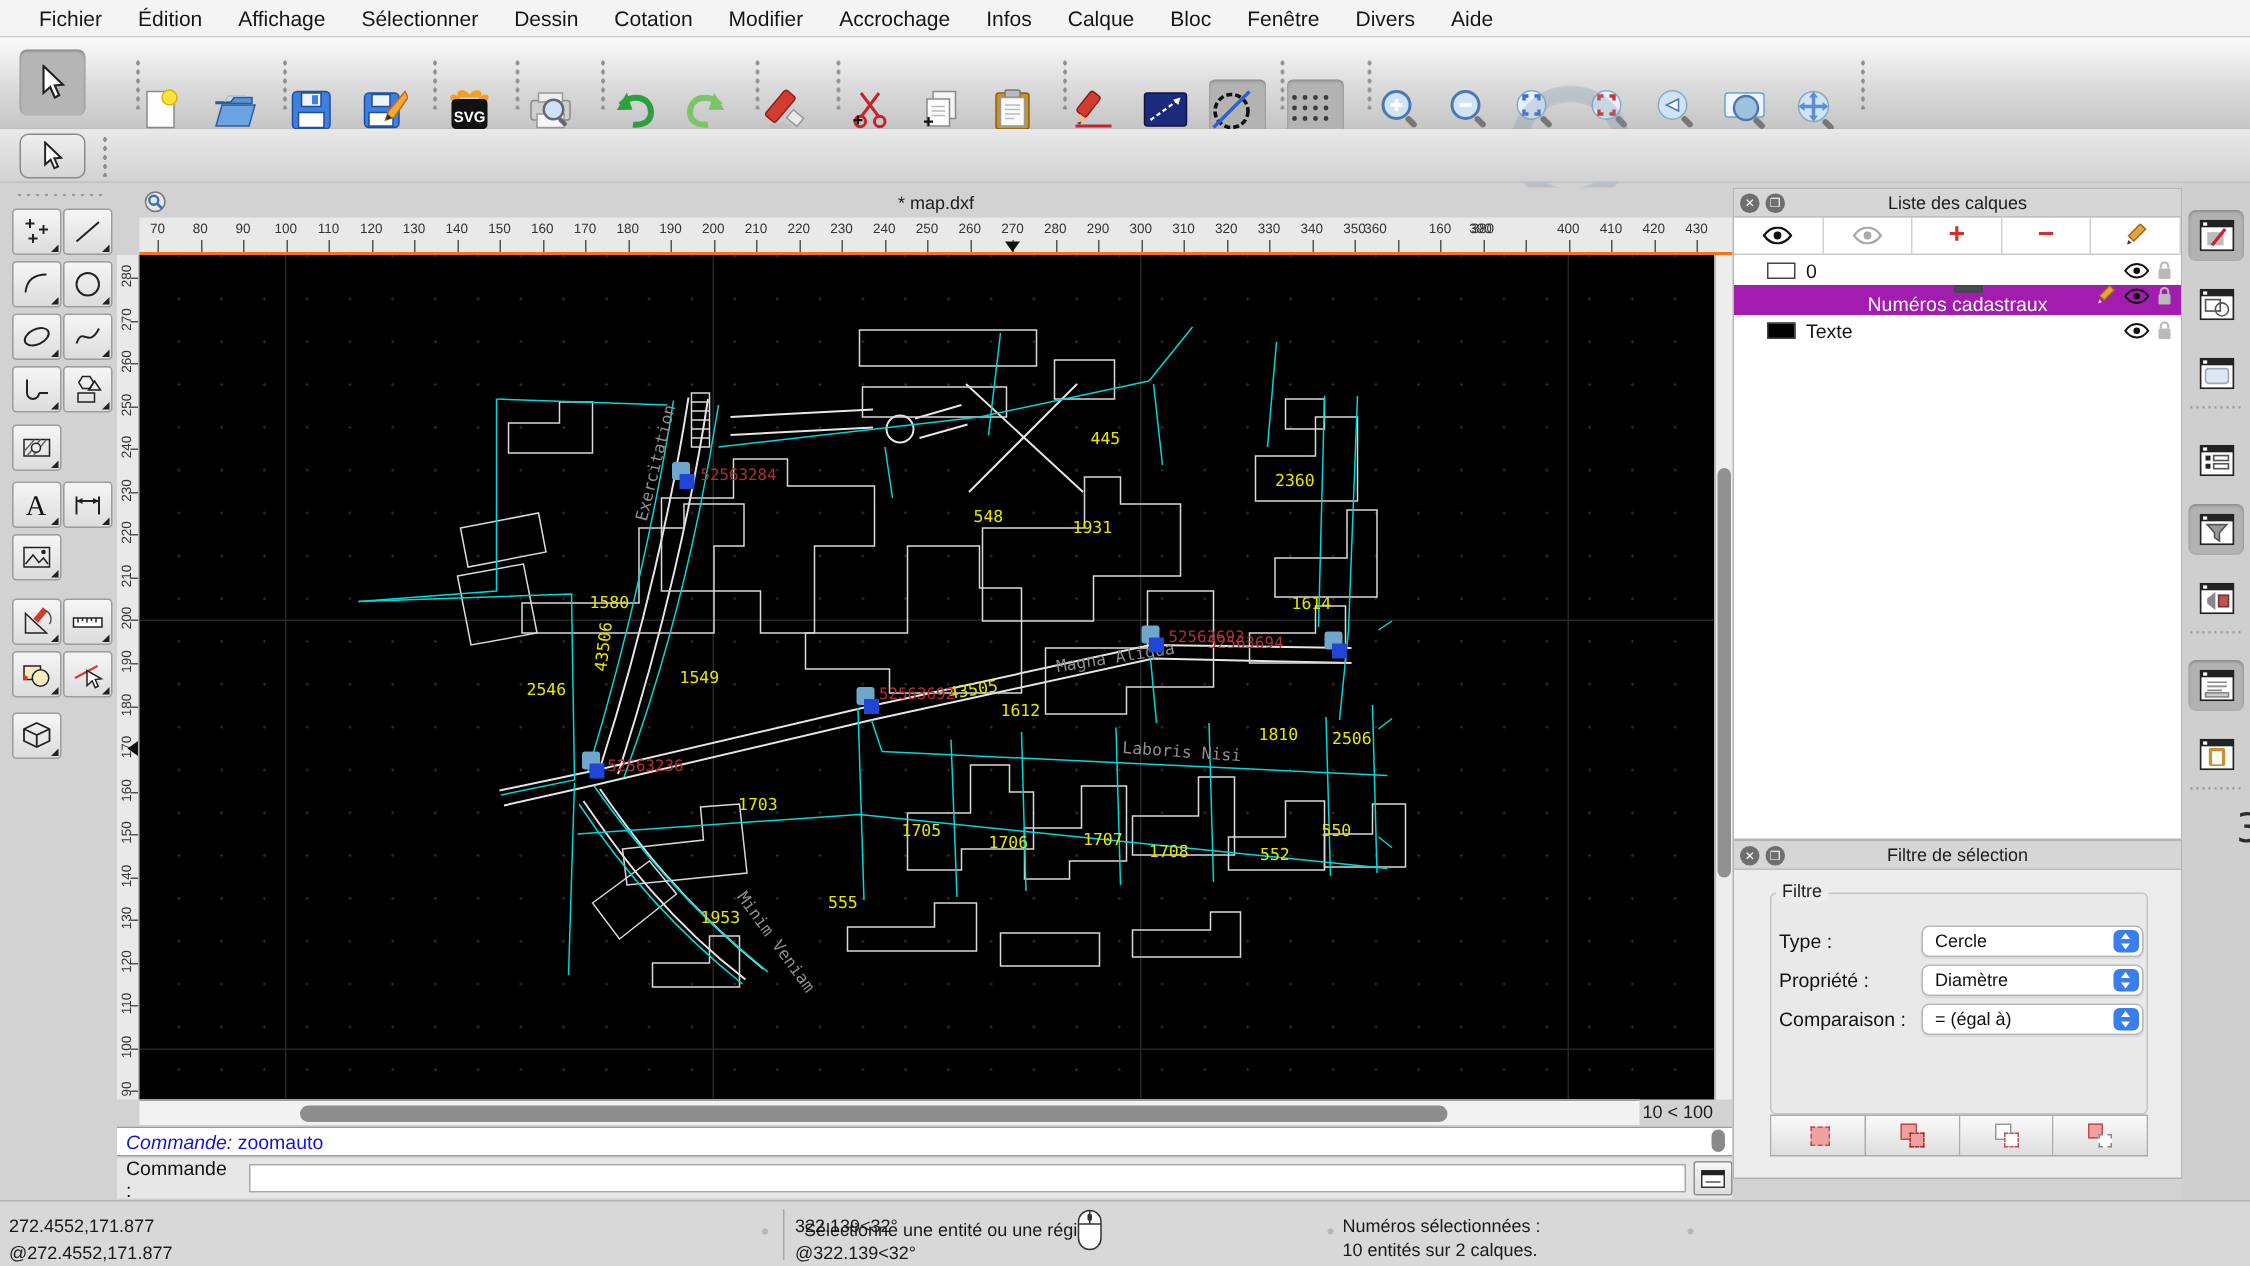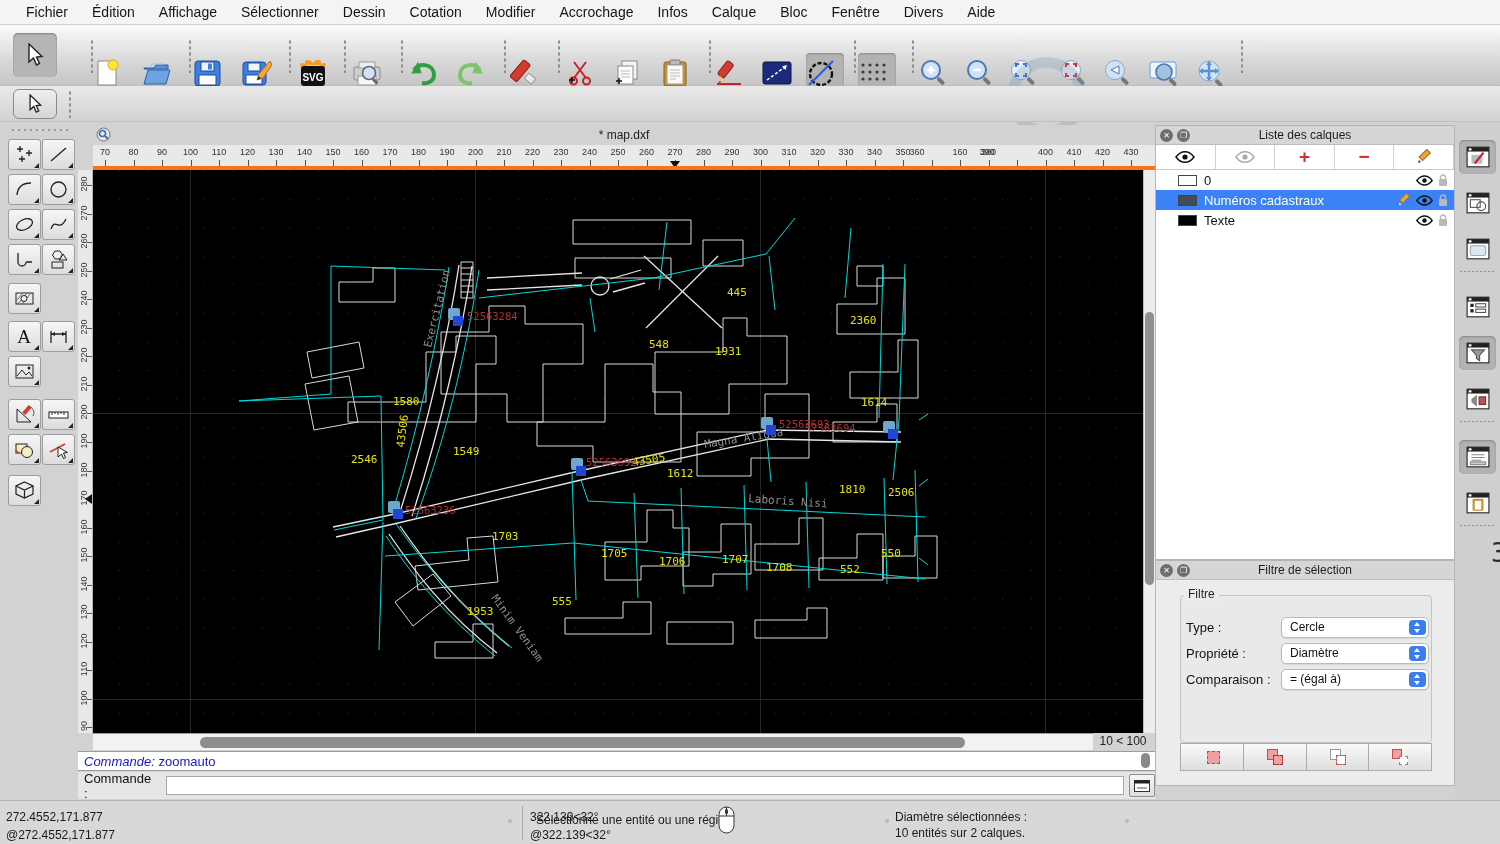--- a/index.html
+++ b/index.html
@@ -22,21 +22,21 @@
 
   
   #palette { left:6px; top:125px; width:70px; height:640px; }
   .pcell { position:absolute; width:33px; height:31px; background:linear-gradient(#f6f6f6,#dcdcdc); border:1px solid #9d9d9d; border-radius:3px; display:flex; align-items:center; justify-content:center; }
   .pcell .corner { position:absolute; right:1px; bottom:1px; width:0; height:0; border-left:5px solid transparent; border-bottom:5px solid #222; }
   .handle-dots-h { position:absolute; height:4px; background-image:radial-gradient(#9a9a9a 1px, transparent 1.3px); background-size:6px 4px; background-repeat:repeat-x; }
 
   
   #doc-title { left:93px; top:125px; width:1062px; height:20px; background:#d2d2d2; text-align:center; font-size:12px; color:#1c1c1c; line-height:20px; }
   #doc-icon { left:96px; top:127px; width:15px; height:15px; }
-  #hruler { left:93px; top:145px; width:1070px; height:25px; background:#e9e9e9; border-bottom:4px solid #f97316; overflow:hidden; }
+  #hruler { left:93px; top:145px; width:1070px; height:25px; background:#e9e9e9; border-bottom:2px solid #f97316; overflow:hidden; }
   .htick { position:absolute; top:2px; font-size:9px; color:#333; transform:translateX(-50%); }
   .hline { position:absolute; top:15px; width:1px; height:8px; background:#555; }
   #hmarker { position:absolute; width:0; height:0; border-left:5px solid transparent; border-right:5px solid transparent; border-top:7px solid #111; }
   #vruler { left:78px; top:170px; width:15px; height:563px; background:#e9e9e9; border-right:1px solid #b5b5b5; overflow:hidden; }
   .vtick-label { position:absolute; left:0px; font-size:9px; color:#333; transform:rotate(-90deg); transform-origin:center; width:24px; text-align:center; }
   .vline { position:absolute; left:9px; width:6px; height:1px; background:#555; }
   #vmarker { position:absolute; right:0; width:0; height:0; border-top:5px solid transparent; border-bottom:5px solid transparent; border-right:7px solid #111; }
 
   #canvas { left:93px; top:170px; width:1050px; height:563px; background:#000;
     background-image:radial-gradient(#2b2b2b .8px, transparent 1px);
@@ -45,40 +45,40 @@
   .majh { position:absolute; left:0; width:1050px; height:1px; background:#262626; }
   #mapsvg { position:absolute; left:0; top:0; }
   text.lbl-parcel { font-family:"DejaVu Sans Mono", monospace; font-size:11px; }
   text.lbl-id { font-family:"DejaVu Sans Mono", monospace; font-size:10.5px; }
   text.lbl-street { font-family:"DejaVu Sans Mono", monospace; font-size:11px; }
 
   #vscroll { left:1143px; top:170px; width:12px; height:563px; background:#ededed; border-left:1px solid #bbb; }
   #vscroll .thumb { position:absolute; left:1px; width:9px; border-radius:5px; background:#909090; }
   #hscroll { left:93px; top:733px; width:1000px; height:17px; background:#f2f2f2; border-top:1px solid #9c9c9c; }
   #hscroll .thumb { position:absolute; top:3px; height:11px; border-radius:6px; background:#8d8d8d; }
-  #zoomlabel { left:1095px; top:733px; width:60px; height:17px; font-size:12px; color:#1c1c1c; text-align:center; line-height:17px; padding-right:4px; }
+  #zoomlabel { left:1095px; top:733px; width:60px; height:17px; font-size:12px; color:#1c1c1c; text-align:left; line-height:17px; padding-right:4px; }
 
   
   #cmd-history { left:78px; top:751px; width:1077px; height:20px; background:#fff; border-top:1px solid #9c9c9c; border-bottom:1px solid #9c9c9c; font-size:13px; line-height:19px; padding-left:6px; color:#1616cf; }
   #cmd-history .lab { font-style:italic; }
   #cmd-hist-scroll { left:1139px; top:752px; width:14px; height:18px; background:#fff; }
   #cmd-hist-scroll .pill { position:absolute; left:2px; top:1px; width:9px; height:15px; border-radius:5px; background:#8a8a8a; }
   #cmd-row { left:78px; top:772px; width:1077px; height:27px; background:#e6e6e6; display:flex; align-items:center; }
   #cmd-row .lab { font-size:13px; color:#111; padding:0 8px 0 6px; }
   #cmd-input { width:965px; height:19px; border:1px solid #a8a8a8; background:#fff; font-size:12px; padding:0 4px; font-family:"Liberation Sans",sans-serif; }
   #kbd-btn { margin-left:5px; width:26px; height:23px; border:1px solid #8f8f8f; border-radius:2px; background:linear-gradient(#f6f6f6,#ddd); display:flex; align-items:center; justify-content:center; }
 
   
   .panel-title { height:19px; background:#d6d6d6; border-bottom:1px solid #bdbdbd; font-size:12px; color:#1c1c1c; text-align:center; line-height:18px; position:relative; }
   .ptbtn { position:absolute; top:3px; width:13px; height:13px; border-radius:50%; background:#6e6e6e; color:#fff; font-size:8px; line-height:13px; text-align:center; }
   #layers-panel { left:1155px; top:125px; width:300px; height:435px; background:#fff; border:1px solid #b5b5b5; }
   #layers-toolbar { display:flex; height:25px; border-bottom:1px solid #c9c9c9; background:#fff; }
   .ltb { flex:1; border-right:1px solid #d2d2d2; display:flex; align-items:center; justify-content:center; font-weight:bold; }
   .layer-row { height:20px; display:flex; align-items:center; font-size:13px; color:#111; position:relative; }
-  .layer-row.selected { background:#3b82f6; color:#fff; }
+  .layer-row.selected { background:#a21caf; color:#fff;flex-direction:column; }
   .swatch { width:19px; height:11px; border:1px solid #444; margin:0 7px 0 22px; }
   .row-icons { position:absolute; right:6px; display:flex; gap:5px; align-items:center; }
 
   #filter-panel { left:1155px; top:560px; width:300px; height:226px; background:#ececec; border:1px solid #b5b5b5; }
   #filter-group { position:absolute; left:24px; top:34px; width:252px; height:148px; border:1px solid #c4c4c4; border-radius:4px; background:#e9e9e9; }
   #filter-group-label { position:absolute; left:28px; top:26px; font-size:12px; color:#222; background:#ececec; padding:0 4px; }
   .ffield { position:absolute; left:30px; height:22px; display:flex; align-items:center; }
   .ffield .flab { width:95px; font-size:13px; color:#111; }
   .combo { width:148px; height:21px; background:#fff; border:1px solid #b9b9b9; border-radius:5px; position:relative; font-size:12px; color:#111; line-height:19px; padding-left:8px; box-shadow:0 1px 1px rgba(0,0,0,.08); }
   .combo .step { position:absolute; right:2px; top:2px; width:17px; height:15px; background:#3a7df0; border-radius:4px; }
@@ -949,16 +949,16 @@
   <span class="abs" style="left:530px; top:9px">322.139&lt;32°</span>
   <span class="abs" style="left:530px; top:27px">@322.139&lt;32°</span>
   <span class="grip-dot" style="left:508px; top:18px"></span>
   <span class="abs" style="left:536px; top:12px">Sélectionne une entité ou une région</span>
   <svg class="abs" style="left:718px; top:5px" width="17" height="28" viewBox="0 0 17 28">
       <rect x="1" y="1" width="15" height="26" rx="7.5" fill="#fdfdfd" stroke="#333"></rect>
       <path d="M8.5,1 V10 M1,10 H16" stroke="#333"></path>
       <rect x="7" y="3" width="3" height="5" rx="1.5" fill="#333"></rect>
     </svg>
   <span class="grip-dot" style="left:885px; top:18px"></span>
-  <span class="abs" style="left:895px; top:9px">Diamètre sélectionnées :</span>
+  <span class="abs" style="left:895px; top:9px">Numéros sélectionnées :</span>
   <span class="abs" style="left:895px; top:25px">10 entités sur 2 calques.</span>
   <span class="grip-dot" style="left:1125px; top:18px"></span>
 </div>
 
 </body></html>

